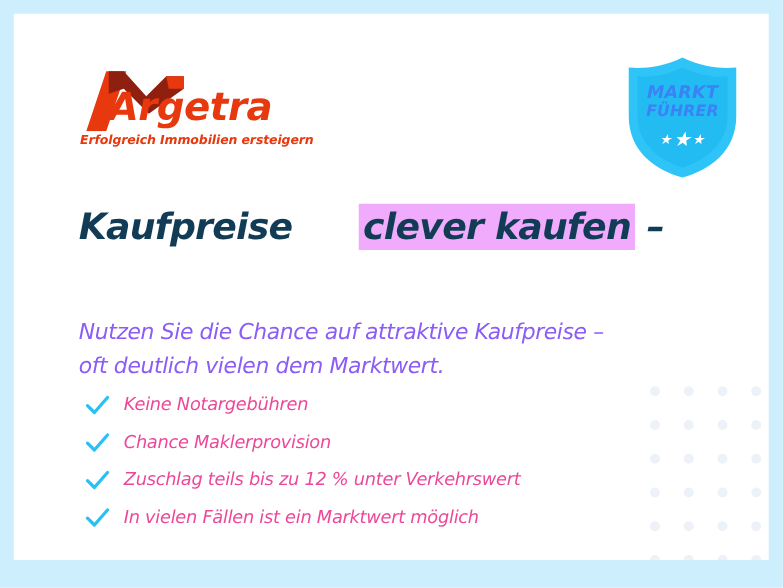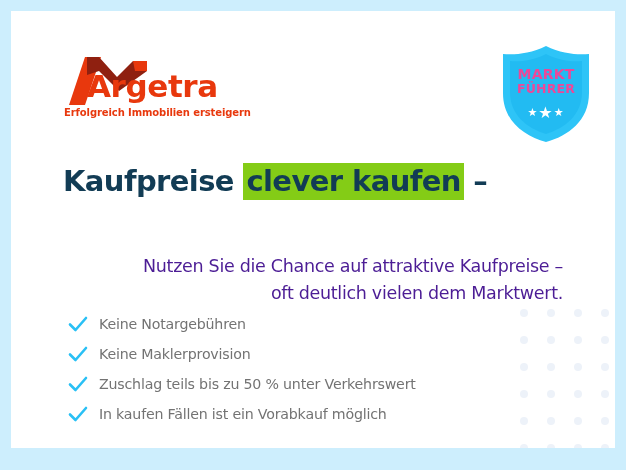--- a/index.html
+++ b/index.html
@@ -13,20 +13,21 @@
     font-family: "Liberation Sans", sans-serif;
     overflow: hidden;
   }
 
   .banner {
     position: relative;
     width: 626px;
     height: 470px;
     background: #cdeefd;
     box-sizing: border-box;
+    font-style: italic;
   }
 
   .card {
     position: absolute;
     left: 11px;
     top: 11px;
     width: 604px;
     height: 437px;
     background: #ffffff;
     overflow: hidden;
@@ -95,21 +96,21 @@
     width: 92px;
     height: 98px;
   }
   .badge svg { display: block; }
   .badge-text {
     position: absolute;
     left: 0;
     top: 22px;
     width: 92px;
     text-align: center;
-    color: #ec4899;
+    color: #3b82f6;
     font-family: "DejaVu Sans", sans-serif;
     font-weight: bold;
     line-height: 1.05;
   }
   .badge-line1 { font-size: 14px; letter-spacing: 0.2px; }
   .badge-line2 { font-size: 12.5px; letter-spacing: 0.2px; }
   .badge-stars {
     position: absolute;
     left: 0;
     top: 60px;
@@ -129,38 +130,38 @@
     top: 133px;
     width: 520px;
     font-family: "DejaVu Sans", sans-serif;
     font-size: 29px;
     font-weight: bold;
     color: #123c55;
     line-height: 1.27;
     letter-spacing: -0.6px;
   }
   .hl-mark {
-    background: #84cc16;
+    background: #f0abfc;
     padding: 1px 3px 2px 3px;
     box-decoration-break: clone;
+    margin-left: 44px;
     -webkit-box-decoration-break: clone;
   }
 
   
   .subhead {
     position: absolute;
     left: 52px;
     top: 224px;
     width: 500px;
     font-family: "DejaVu Sans", sans-serif;
     font-size: 17.5px;
-    color: #4c1d95;
+    color: #8b5cf6;
     line-height: 1.55;
     letter-spacing: -0.3px;
-    text-align: right;
   }
 
   
   .bullets {
     position: absolute;
     left: 56px;
     top: 298px;
     width: 470px;
   }
   .bullet {
@@ -171,21 +172,21 @@
   .check-icon {
     width: 22px;
     height: 22px;
     flex: 0 0 22px;
     margin-right: 10px;
     display: block;
   }
   .bullet-label {
     font-family: "DejaVu Sans", sans-serif;
     font-size: 14.2px;
-    color: #737373;
+    color: #ec4899;
     letter-spacing: -0.2px;
     white-space: nowrap;
   }
 </style>
 </head>
 <body>
 
 <div class="banner">
   <div class="card">
 
@@ -253,30 +254,30 @@
       <li class="bullet">
         <svg class="check-icon" viewBox="0 0 22 22" aria-hidden="true">
           <path d="M3 11.5 L8.5 17 L19 5" fill="none" stroke="#29c0f5" stroke-width="2.6" stroke-linecap="round" stroke-linejoin="round"></path>
         </svg>
         <span class="bullet-label">Keine Notargebühren</span>
       </li>
       <li class="bullet">
         <svg class="check-icon" viewBox="0 0 22 22" aria-hidden="true">
           <path d="M3 11.5 L8.5 17 L19 5" fill="none" stroke="#29c0f5" stroke-width="2.6" stroke-linecap="round" stroke-linejoin="round"></path>
         </svg>
-        <span class="bullet-label">Keine Maklerprovision</span>
-      </li>
-      <li class="bullet">
-        <svg class="check-icon" viewBox="0 0 22 22" aria-hidden="true">
-          <path d="M3 11.5 L8.5 17 L19 5" fill="none" stroke="#29c0f5" stroke-width="2.6" stroke-linecap="round" stroke-linejoin="round"></path>
-        </svg>
-        <span class="bullet-label">Zuschlag teils bis zu 50 % unter Verkehrswert</span>
-      </li>
-      <li class="bullet">
-        <svg class="check-icon" viewBox="0 0 22 22" aria-hidden="true">
-          <path d="M3 11.5 L8.5 17 L19 5" fill="none" stroke="#29c0f5" stroke-width="2.6" stroke-linecap="round" stroke-linejoin="round"></path>
-        </svg>
-        <span class="bullet-label">In kaufen Fällen ist ein Vorabkauf möglich</span>
+        <span class="bullet-label">Chance Maklerprovision</span>
+      </li>
+      <li class="bullet">
+        <svg class="check-icon" viewBox="0 0 22 22" aria-hidden="true">
+          <path d="M3 11.5 L8.5 17 L19 5" fill="none" stroke="#29c0f5" stroke-width="2.6" stroke-linecap="round" stroke-linejoin="round"></path>
+        </svg>
+        <span class="bullet-label">Zuschlag teils bis zu 12 % unter Verkehrswert</span>
+      </li>
+      <li class="bullet">
+        <svg class="check-icon" viewBox="0 0 22 22" aria-hidden="true">
+          <path d="M3 11.5 L8.5 17 L19 5" fill="none" stroke="#29c0f5" stroke-width="2.6" stroke-linecap="round" stroke-linejoin="round"></path>
+        </svg>
+        <span class="bullet-label">In vielen Fällen ist ein Marktwert möglich</span>
       </li>
     </ul>
 
   </div>
 </div>
 
 </body></html>

